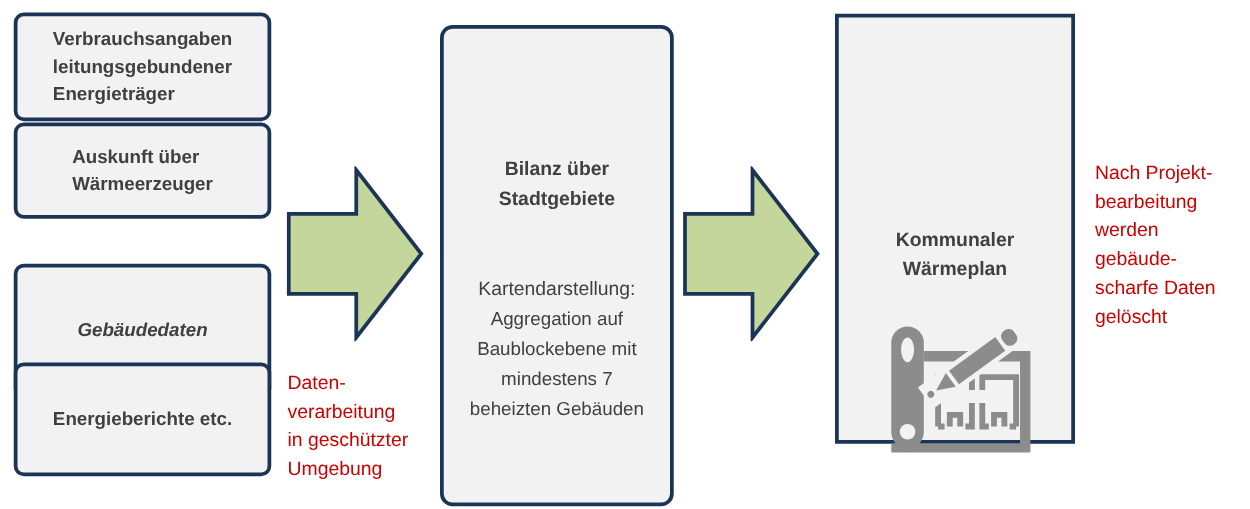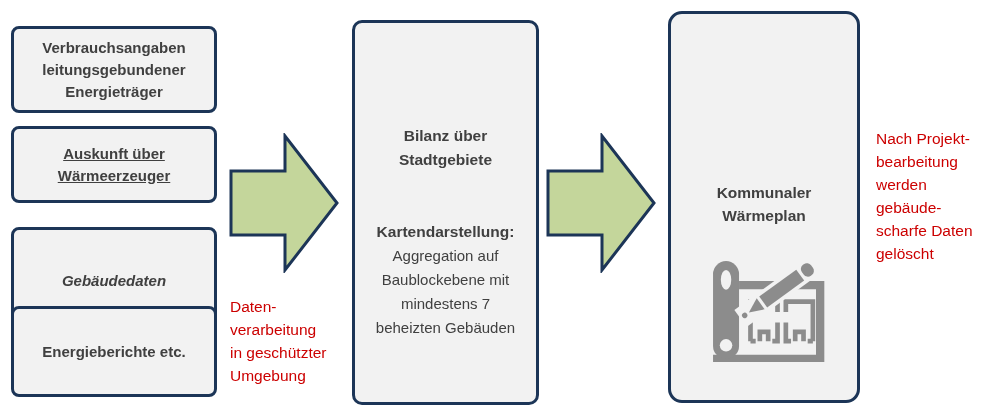--- a/index.html
+++ b/index.html
@@ -22,30 +22,29 @@
     border: 3px solid #1c3557;
     color: #404040;
   }
   .source-box {
     left: 11px;
     width: 206px;
     border-radius: 8px;
     display: flex;
     align-items: center;
     justify-content: center;
-    text-align: center;
+    text-align: left;
     font-weight: bold;
     font-size: 15px;
     line-height: 22px;
     white-space: pre-line;
     padding: 4px 10px;
-    margin-top: 16px;
   }
   .source-box.b1 { top: 10px;  height: 87px; }
-  .source-box.b2 { top: 110px; height: 77px; text-decoration: underline; }
+  .source-box.b2 { top: 98px; height: 77px; }
   .source-box.b3 { top: 211px; height: 108px; font-style: italic; }
   .source-box.b4 { top: 290px; height: 91px; }
 
   .process-box {
     left: 352px;
     top: 20px;
     width: 187px;
     height: 385px;
     border-radius: 10px;
   }
@@ -64,30 +63,30 @@
     position: absolute;
     top: 173px;
     left: 0;
     width: 100%;
     text-align: center;
     font-size: 15px;
     line-height: 24px;
     white-space: pre-line;
   }
   .process-details .heading {
-    font-weight: bold;
+    font-weight: normal;
     font-size: 15.5px;
   }
 
   .result-box {
     left: 668px;
     top: 11px;
     width: 192px;
-    height: 392px;
-    border-radius: 14px;
+    height: 344px;
+    border-radius: 0;
   }
   .result-title {
     position: absolute;
     top: 167px;
     left: 0;
     width: 100%;
     text-align: center;
     font-weight: bold;
     font-size: 15.5px;
     line-height: 23px;

